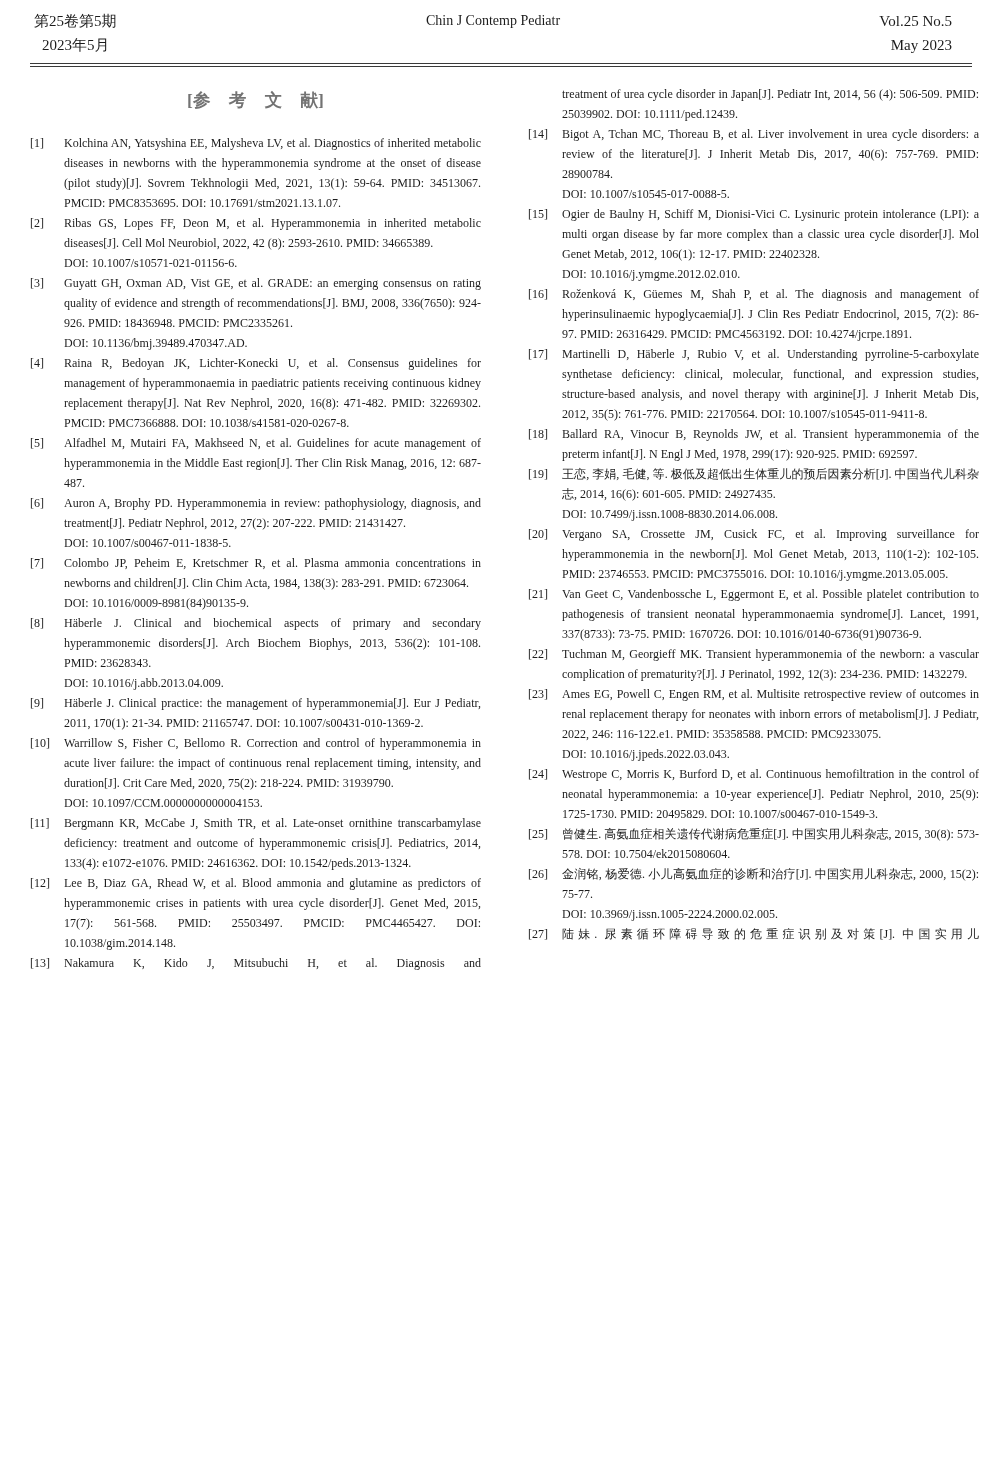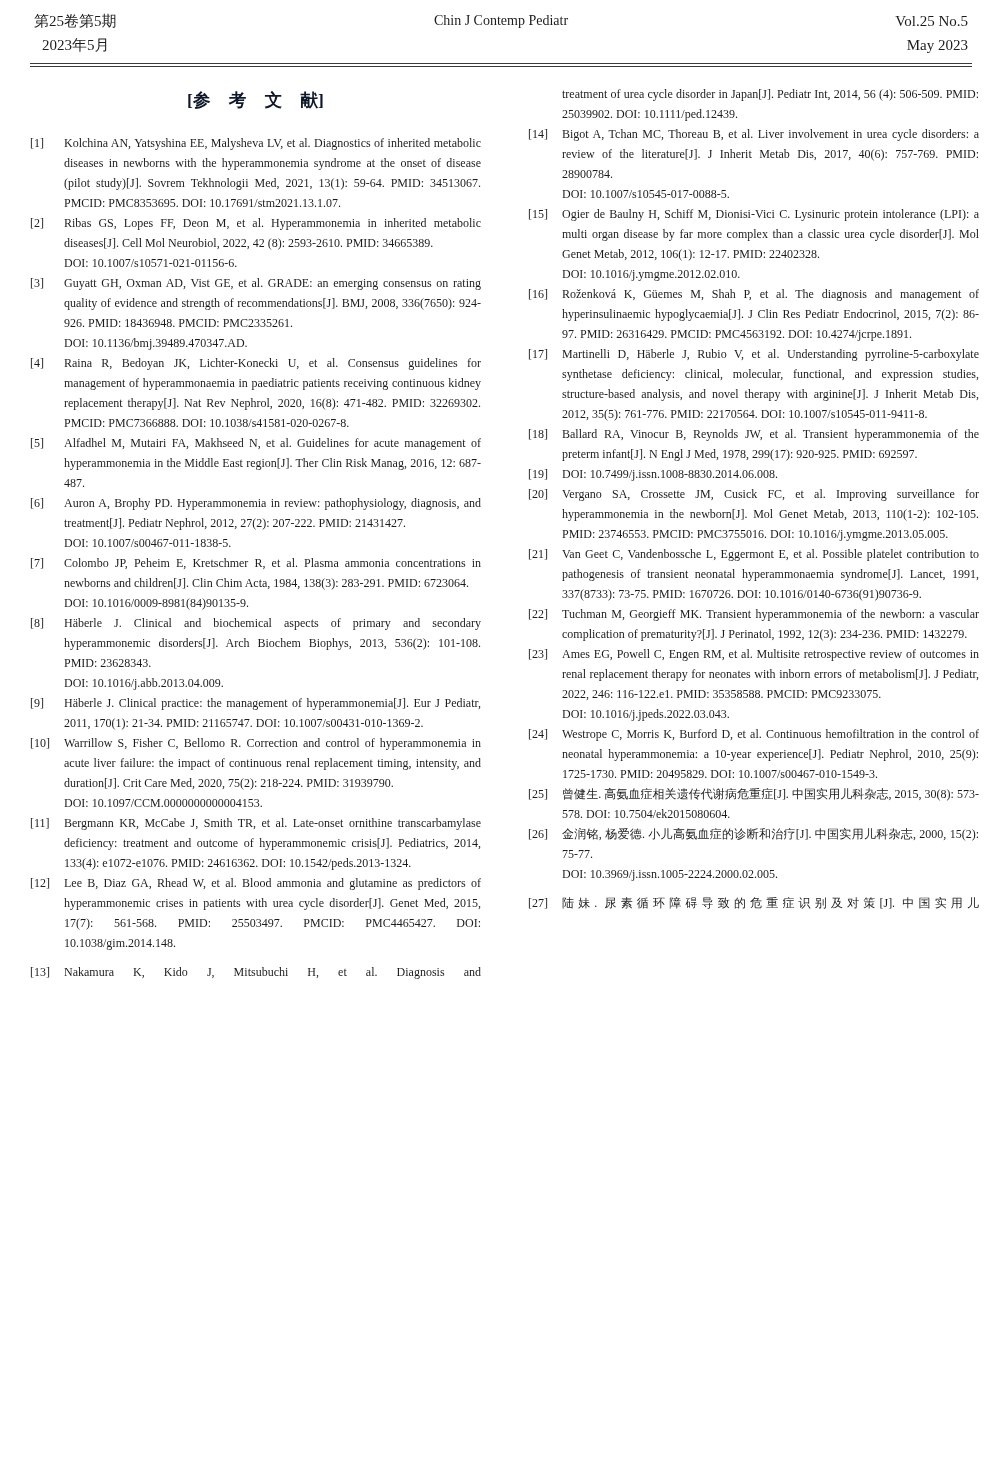--- a/index.html
+++ b/index.html
@@ -10,21 +10,21 @@
     font-family: "Liberation Serif", "DejaVu Serif", serif;
     color: #1c1c1c;
     overflow: hidden;
   }
 
   
   .page-header {
     display: flex;
     justify-content: space-between;
     align-items: flex-start;
-    padding: 9px 32px 4px 34px;
+    padding: 9px 48px 4px 34px;
   }
   .ph-block { line-height: 24px; font-size: 15px; }
   .ph-left  { text-align: left;  width: 200px; }
   .ph-center{ text-align: center; flex: 1; }
   .ph-right { text-align: right; width: 200px; }
   .ph-left .l2 { padding-left: 8px; }
   .journal-cn { font-size: 18px; letter-spacing: 3px; font-weight: 500; }
   .journal-en { font-size: 14px; }
 
   .double-rule {
@@ -60,21 +60,21 @@
   }
   .ref-num {
     position: absolute;
     left: 0;
     top: 0;
   }
   .ref-body {
     text-align: justify;
     text-justify: inter-word;
   }
-  .justify-last .ref-body { text-align-last: justify; margin-top: 9px; }
+  .justify-last .ref-body { text-align-last: justify; }
   .ref-doi { text-align: left; }
 </style>
 </head>
 <body>
 
 <div class="page-header">
   <div class="ph-block ph-left">
     <div class="l1">第25卷第5期</div>
     <div class="l2">2023年5月</div>
   </div>
@@ -84,21 +84,21 @@
   <div class="ph-block ph-right">
     <div class="l1">Vol.25 No.5</div>
     <div class="l2">May 2023</div>
   </div>
 </div>
 
 <div class="double-rule"></div>
 
 <div class="content">
   <div class="col col-left">
-    <div class="section-title" id="section-title" style="color: #0f172a;">[参 考 文 献]</div>
+    <div class="section-title" id="section-title" style="color: #737373;">[参 考 文 献]</div>
     <div id="refs-left">
         <div class="ref-item">
           <span class="ref-num">[1]</span>
           <div class="ref-body">Kolchina AN, Yatsyshina EE, Malysheva LV, et al. Diagnostics of inherited metabolic diseases in newborns with the hyperammonemia syndrome at the onset of disease (pilot study)[J]. Sovrem Tekhnologii Med, 2021, 13(1): 59-64. PMID: 34513067. PMCID: PMC8353695. DOI: 10.17691/stm2021.13.1.07.</div>
         </div>
         <div class="ref-item">
           <span class="ref-num">[2]</span>
           <div class="ref-body">Ribas GS, Lopes FF, Deon M, et al. Hyperammonemia in inherited metabolic diseases[J]. Cell Mol Neurobiol, 2022, 42 (8): 2593-2610. PMID: 34665389.</div>
           <div class="ref-doi">DOI: 10.1007/s10571-021-01156-6.</div>
         </div>
@@ -176,20 +176,21 @@
         <div class="ref-item">
           <span class="ref-num">[17]</span>
           <div class="ref-body">Martinelli D, Häberle J, Rubio V, et al. Understanding pyrroline-5-carboxylate synthetase deficiency: clinical, molecular, functional, and expression studies, structure-based analysis, and novel therapy with arginine[J]. J Inherit Metab Dis, 2012, 35(5): 761-776. PMID: 22170564. DOI: 10.1007/s10545-011-9411-8.</div>
         </div>
         <div class="ref-item">
           <span class="ref-num">[18]</span>
           <div class="ref-body">Ballard RA, Vinocur B, Reynolds JW, et al. Transient hyperammonemia of the preterm infant[J]. N Engl J Med, 1978, 299(17): 920-925. PMID: 692597.</div>
         </div>
         <div class="ref-item">
           <span class="ref-num">[19]</span>
+          <div class="ref-body">王恋, 李娟, 毛健, 等. 极低及超低出生体重儿的预后因素分析[J]. 中国当代儿科杂志, 2014, 16(6): 601-605. PMID: 24927435.</div>
           <div class="ref-doi">DOI: 10.7499/j.issn.1008-8830.2014.06.008.</div>
         </div>
         <div class="ref-item">
           <span class="ref-num">[20]</span>
           <div class="ref-body">Vergano SA, Crossette JM, Cusick FC, et al. Improving surveillance for hyperammonemia in the newborn[J]. Mol Genet Metab, 2013, 110(1-2): 102-105. PMID: 23746553. PMCID: PMC3755016. DOI: 10.1016/j.ymgme.2013.05.005.</div>
         </div>
         <div class="ref-item">
           <span class="ref-num">[21]</span>
           <div class="ref-body">Van Geet C, Vandenbossche L, Eggermont E, et al. Possible platelet contribution to pathogenesis of transient neonatal hyperammonaemia syndrome[J]. Lancet, 1991, 337(8733): 73-75. PMID: 1670726. DOI: 10.1016/0140-6736(91)90736-9.</div>
         </div>

